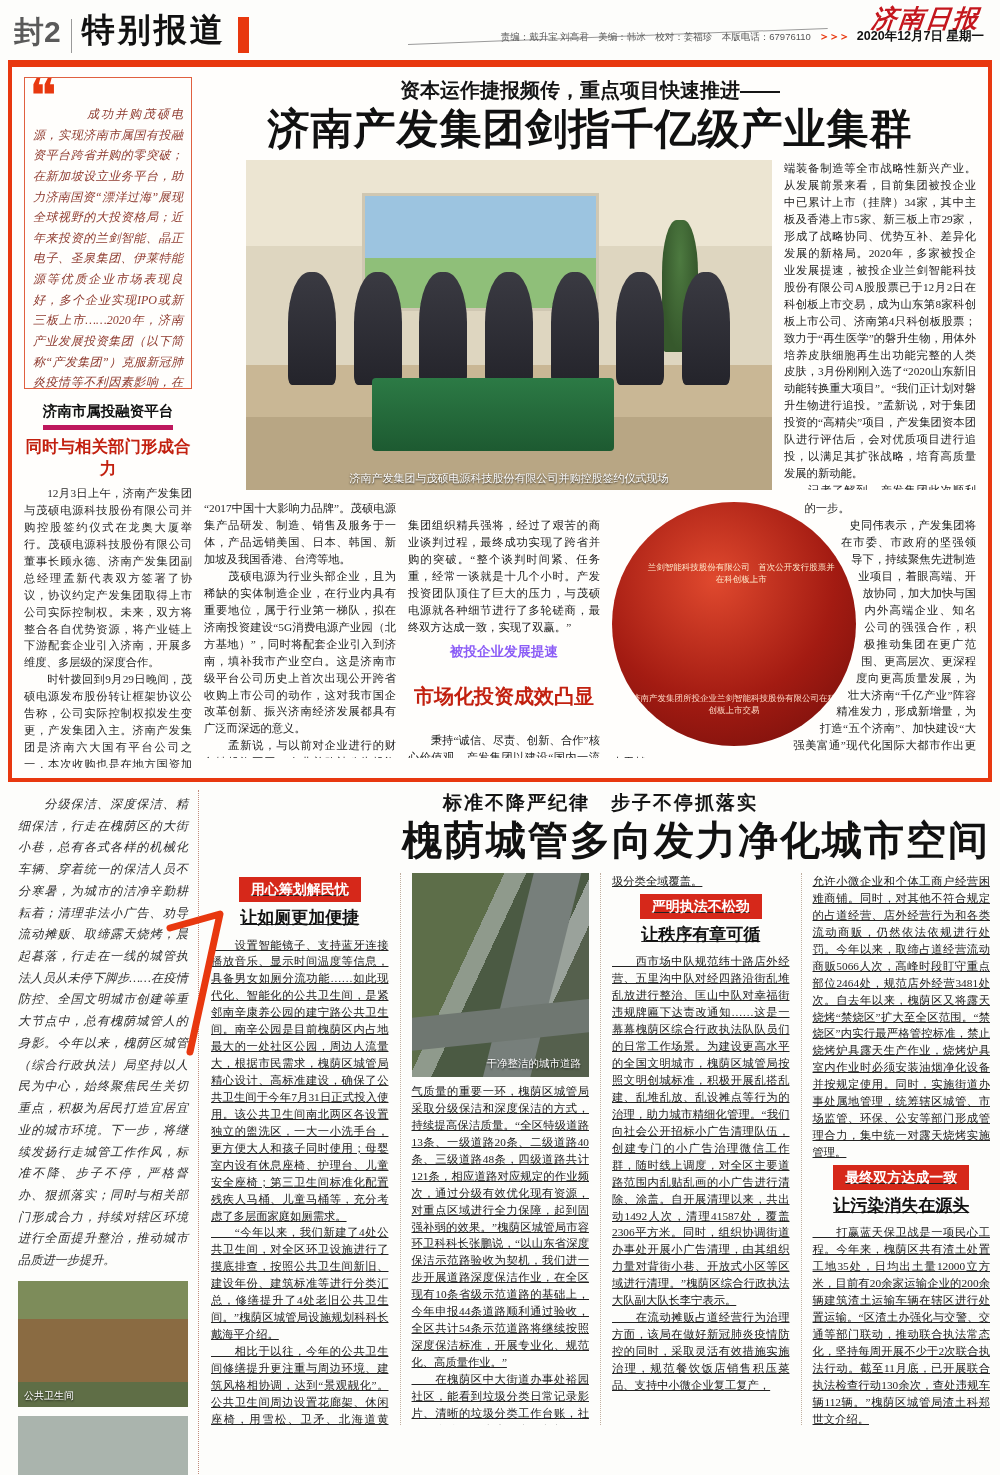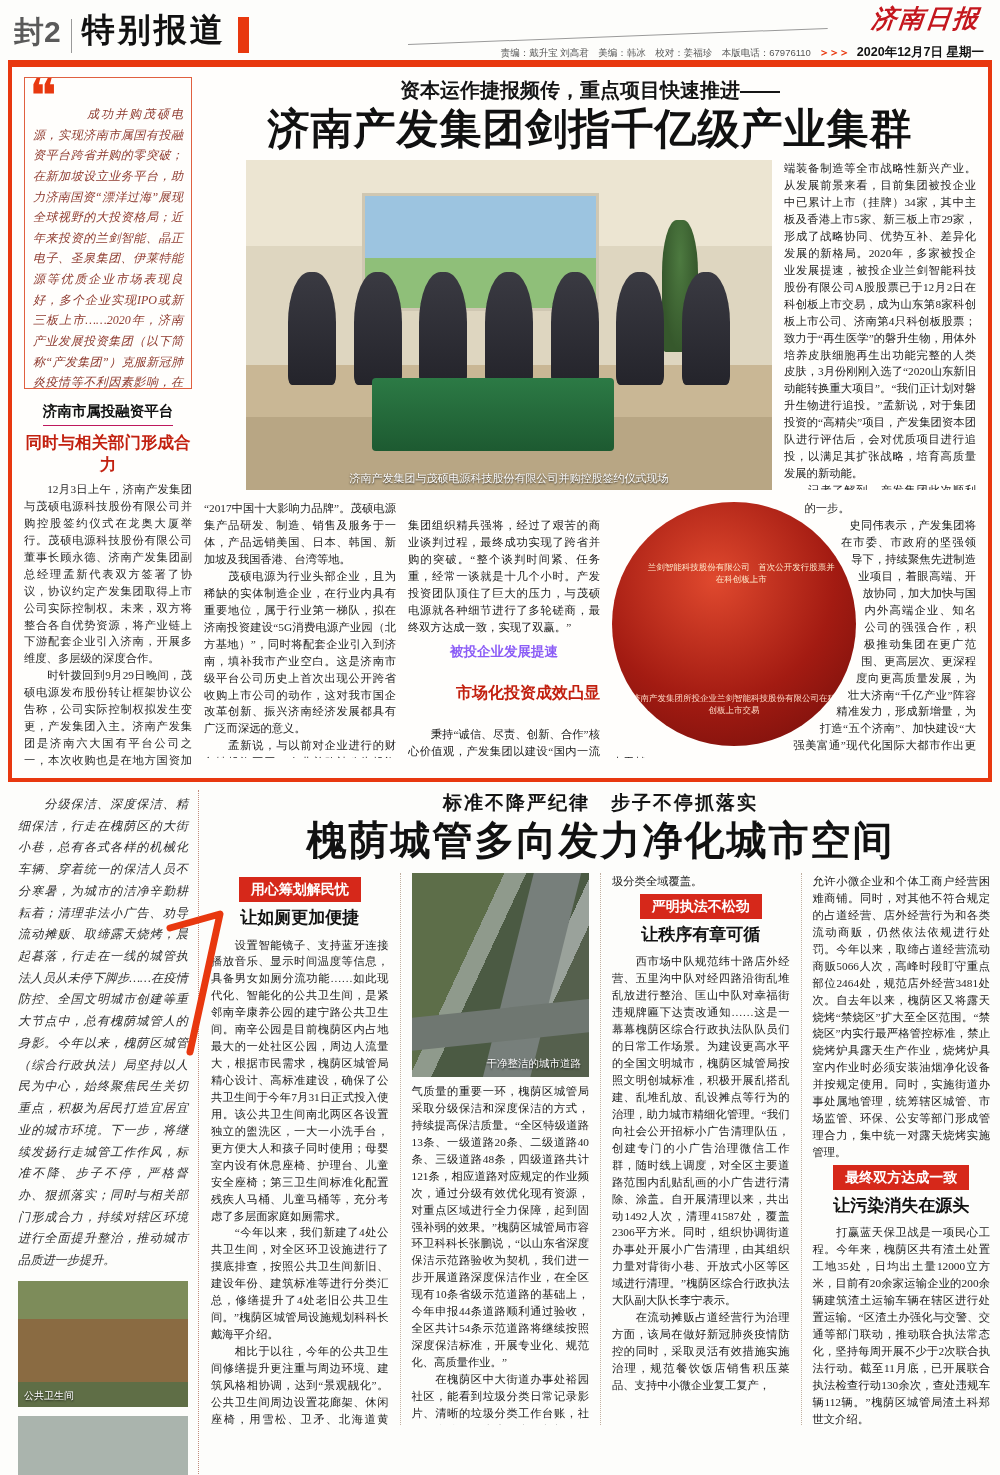--- a/index.html
+++ b/index.html
@@ -9,34 +9,34 @@
   
   .hdr{position:relative;height:58px;padding:6px 14px 0;box-sizing:border-box;}
   .hdr-left{position:absolute;left:14px;top:8px;display:flex;align-items:flex-end;gap:10px;}
   .folio{font-size:30px;font-weight:bold;color:#5a5a5a;font-family:"Liberation Sans",sans-serif;}
   .hdr-sep{width:1px;height:34px;background:#999;}
   .sec-title{font-size:33px;font-weight:900;color:#111;letter-spacing:3px;font-family:"Liberation Serif",serif;}
   .redbar{width:11px;height:36px;background:#e8380f;margin-left:2px;}
   .hdr-diag{position:absolute;left:408px;top:44px;width:420px;height:1px;background:#9a9a9a;transform:rotate(-2.2deg);transform-origin:left;}
   .masthead{position:absolute;right:20px;top:2px;font-size:25px;font-weight:bold;font-style:italic;
             color:#c4161d;transform:skewX(-6deg);letter-spacing:2px;}
-  .credit-row{position:absolute;right:16px;top:44px;display:flex;align-items:baseline;gap:8px;white-space:nowrap;}
+  .credit-row{position:absolute;right:16px;top:28px;display:flex;align-items:baseline;gap:8px;white-space:nowrap;}
   .credits{font-size:9.5px;color:#555;font-family:"Liberation Sans",sans-serif;}
   .arrows{font-size:11px;color:#e8380f;font-weight:bold;letter-spacing:-1px;}
   .hdr-date{font-size:12.5px;font-weight:bold;color:#111;font-family:"Liberation Sans",sans-serif;}
 
   
   .a1{margin:2px 8px 0;border:4px solid #e8380f;border-top-width:7px;background:#fffefc;
       height:722px;box-sizing:border-box;padding:10px 12px;display:flex;gap:12px;}
   .a1-left{width:168px;flex:none;overflow:hidden;}
   .quote-box{position:relative;border:1px solid #e06040;padding:26px 8px 8px;height:276px;overflow:hidden;}
   .quote-mark{position:absolute;left:4px;top:-8px;font-size:52px;line-height:1;color:#e8380f;font-family:"DejaVu Serif",serif;}
   .quote-text{font-size:12px;line-height:1.72;color:#8e3a2e;text-align:justify;font-style:italic;text-indent:4.5em;}
   .sub-kicker{display:block;text-align:center;margin:13px auto 0;font-family:"Liberation Sans",sans-serif;
-              font-size:14.5px;font-weight:bold;color:#111;border-bottom:1px solid #be185d;padding-bottom:4px;width:max-content;}
+              font-size:14.5px;font-weight:bold;color:#111;border-bottom:5px solid #be185d;padding-bottom:4px;width:max-content;}
   .sub-title{text-align:center;font-size:16.5px;font-weight:900;color:#c2200f;margin:6px 0 5px;}
   .sub-body{font-size:11.3px;line-height:1.5;text-align:justify;white-space:pre-line;color:#2a2a2a;}
 
   .a1-right{flex:1;min-width:0;display:flex;flex-direction:column;}
   .a1-kicker{text-align:center;font-family:"Liberation Sans",sans-serif;font-size:20px;font-weight:bold;color:#151515;}
   .a1-headline{text-align:center;font-size:42px;font-weight:900;letter-spacing:1px;color:#111;margin:2px 0 8px;line-height:1.1;}
   .a1-mid{display:flex;gap:12px;height:330px;flex:none;}
   .a1-photo{flex:1;position:relative;background:
       linear-gradient(#ece5d2 0 26%, #ded6c0 26% 62%, #c9b795 62% 78%, #b8a684 78% 100%);overflow:hidden;margin-left:42px;}
   .ph-screen{position:absolute;left:22%;top:10%;width:44%;height:34%;
@@ -44,21 +44,21 @@
   .ph-plant{position:absolute;right:14%;top:18%;width:7%;height:40%;background:radial-gradient(ellipse at 50% 30%,#4d7a40,#36582c 70%);border-radius:40% 40% 10% 10%;}
   .ph-table{position:absolute;left:24%;bottom:12%;width:46%;height:22%;background:linear-gradient(#2c7a45,#1d5a31);border-radius:4px;}
   .ph-people{position:absolute;left:8%;top:34%;width:84%;height:34%;display:flex;gap:4%;}
   .ph-person{flex:1;background:linear-gradient(#3a3a42,#24242b);border-radius:45% 45% 8% 8%;}
   .ph-caption{position:absolute;left:0;right:0;bottom:4px;text-align:center;color:#fff;font-size:11px;
       font-family:"Liberation Sans",sans-serif;text-shadow:0 1px 2px rgba(0,0,0,.8);}
   .a1-colC{width:192px;flex:none;font-size:11.3px;line-height:1.5;text-align:justify;overflow:hidden;white-space:pre-line;}
   .a1-bottom{display:flex;gap:12px;margin-top:10px;height:258px;flex:none;overflow:hidden;}
   .a1-colA,.a1-colB{width:192px;flex:none;font-size:11.3px;line-height:1.5;text-align:justify;overflow:hidden;white-space:pre-line;}
   .mid-kicker{display:block;text-align:center;font-family:"Liberation Sans",sans-serif;font-size:13.5px;font-weight:bold;color:#8b5cf6;margin:6px 0 0;}
-  .mid-title{display:block;text-align:right;font-size:16px;font-weight:900;color:#c2200f;margin:2px 0 4px;font-family:"Liberation Sans",sans-serif;}
+  .mid-title{display:block;text-align:center;font-size:20px;font-weight:900;color:#c2200f;margin:2px 0 4px;font-family:"Liberation Sans",sans-serif;}
   .a1-colD{flex:1;min-width:0;font-size:11.3px;line-height:1.5;text-align:justify;overflow:hidden;}
   .circle-photo{float:left;width:244px;height:244px;border-radius:50%;shape-outside:circle(50%);
       margin:2px 10px 2px 0;background:radial-gradient(circle at 42% 32%,#e0492e,#a31b12 55%,#6e0d0a);position:relative;overflow:hidden;}
   .circle-backdrop{position:absolute;left:14%;right:8%;top:24%;color:#ffe9c9;font-size:8.5px;line-height:1.5;
       text-align:center;font-family:"Liberation Sans",sans-serif;}
   .circle-caption{position:absolute;left:8%;right:8%;bottom:12%;color:#ffd9c4;font-size:8.5px;line-height:1.4;text-align:center;}
   .colD-text{white-space:pre-line;}
 
   
   .a2{margin-top:8px;padding:0 10px;display:flex;gap:12px;position:relative;}
@@ -66,23 +66,23 @@
   .side-note{font-size:12.2px;line-height:1.78;color:#2f2f2f;text-align:justify;font-style:italic;white-space:pre-line;}
   .side-photo{position:relative;margin-top:9px;overflow:hidden;}
   .side-photo1{height:126px;background:linear-gradient(#7d8c5a 0 30%, #8a6b42 30% 80%, #5f6e46 80%);}
   .side-photo2{height:138px;background:linear-gradient(#aab4ad 0 45%, #7a8d72 45% 70%, #6b6f68 70%);}
   .side-cap{position:absolute;left:6px;bottom:4px;color:#fff;font-size:10px;font-family:"Liberation Sans",sans-serif;
       text-shadow:0 1px 2px rgba(0,0,0,.85);}
   .red7{position:absolute;right:-30px;top:118px;width:64px;height:150px;z-index:5;}
 
   .a2-main{flex:1;min-width:0;}
   .a2-kicker{text-align:center;font-family:"Liberation Sans",sans-serif;font-size:19px;font-weight:bold;color:#151515;letter-spacing:2px;}
-  .a2-headline{text-align:center;font-size:40px;font-weight:900;letter-spacing:2px;color:#111;margin:3px 0 10px;line-height:1.1;}
+  .a2-headline{text-align:right;font-size:40px;font-weight:900;letter-spacing:2px;color:#111;margin:3px 0 10px;line-height:1.1;}
   .a2-cols{display:flex;gap:11px;height:552px;overflow:hidden;}
-  .a2-col{flex:1 1 0;min-width:0;font-size:11.3px;line-height:1.5;text-align:justify;overflow:hidden;}
+  .a2-col{flex:1 1 0;min-width:0;font-size:11.3px;line-height:1.5;text-align:justify;overflow:hidden;text-decoration:underline;}
   .a2-col + .a2-col{border-left:1px dotted #bfae9f;padding-left:11px;}
   .tag{display:block;width:max-content;margin:4px auto 3px;background:#d6281a;color:#fff;font-weight:bold;
       font-size:14px;padding:2px 12px;font-family:"Liberation Sans",sans-serif;}
   .sec-sub{display:block;text-align:center;font-size:17px;font-weight:900;color:#111;margin:1px 0 6px;
       font-family:"Liberation Sans",sans-serif;}
   .a2-body{white-space:pre-line;}
   .a2-photo{position:relative;height:204px;margin-bottom:6px;overflow:hidden;
       background:linear-gradient(115deg,#5d6e49 0 34%, #8f9a8c 34% 42%, #4b5a43 42% 66%, #9aa29b 66% 74%, #55604d 74%);}
   .a2-road{position:absolute;left:55%;top:-10%;width:26%;height:120%;background:#777f7b;transform:rotate(14deg);}
   .a2-road2{position:absolute;left:-5%;bottom:18%;width:115%;height:16%;background:#6f7771;transform:rotate(-6deg);}

